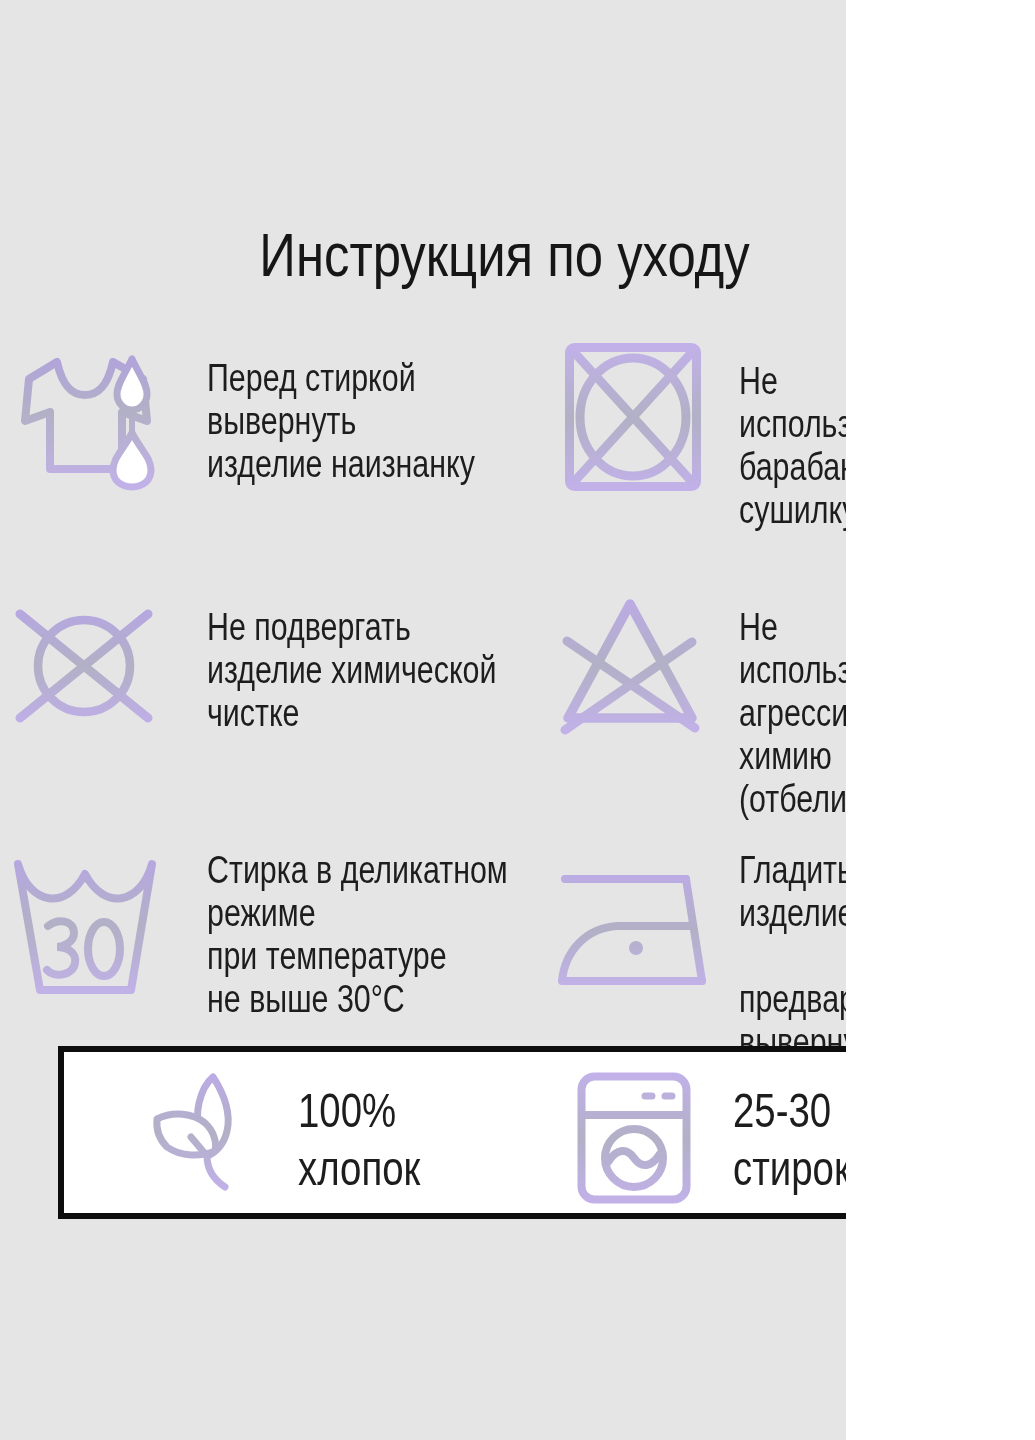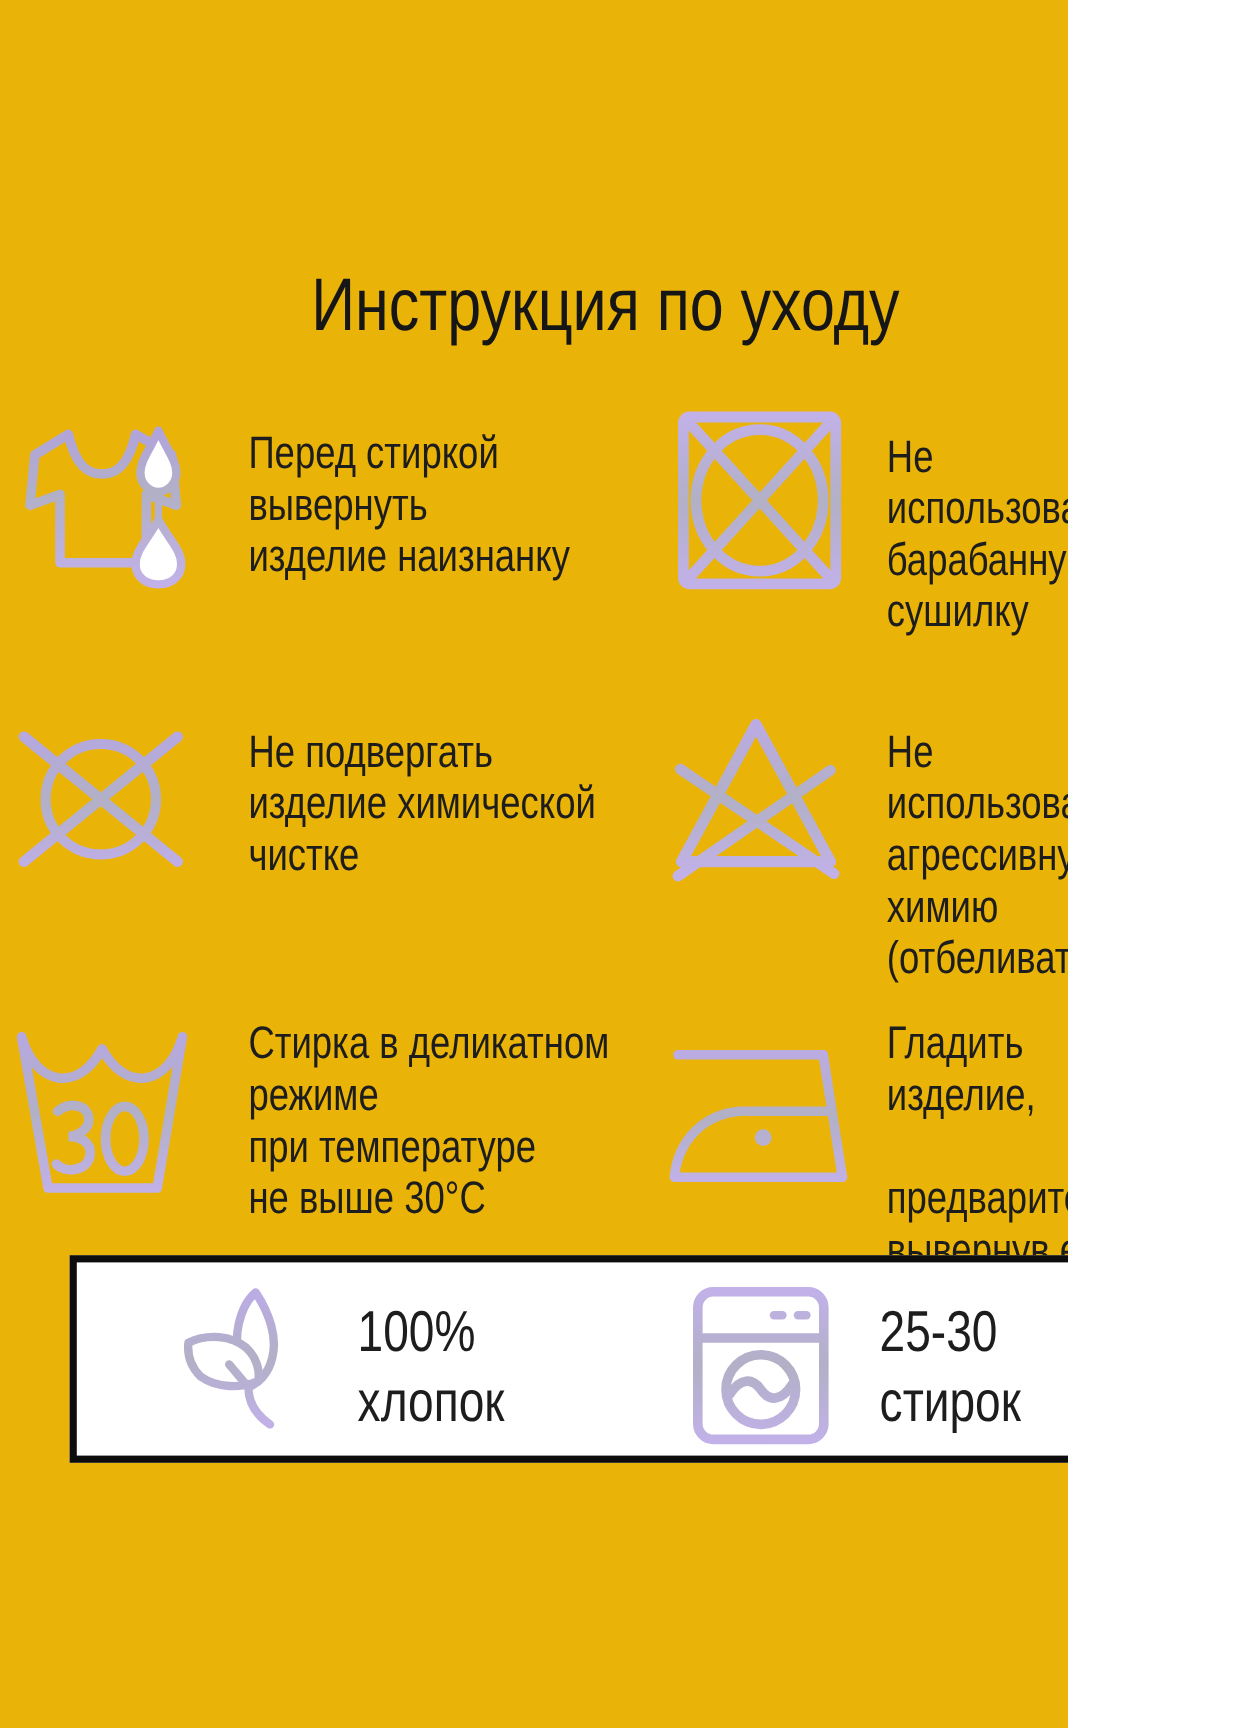--- a/index.html
+++ b/index.html
@@ -1,18 +1,18 @@
 <!DOCTYPE html>
 <html><head>
 <meta charset="utf-8">
 <style>
   html,body{margin:0;padding:0;background:#ffffff;}
   .page{
-    position:relative;width:846px;height:1440px;background:#eab308;
-    font-family:"Liberation Sans", sans-serif;overflow:hidden;padding-left:44px;
+    position:relative;width:846px;height:1440px;background:#e5e5e5;
+    font-family:"Liberation Sans", sans-serif;overflow:hidden;
   }
   .title{
     position:absolute;top:218px;left:-13px;width:1035px;margin:0;
     text-align:center;font-size:62px;font-weight:400;color:#161616;
     line-height:1.2;transform:scaleX(0.82);
   }
   .blurb{
     position:absolute;font-size:38px;line-height:43px;color:#1d1d1d;
     white-space:pre-wrap;transform:scaleX(0.8);transform-origin:left top;
   }

